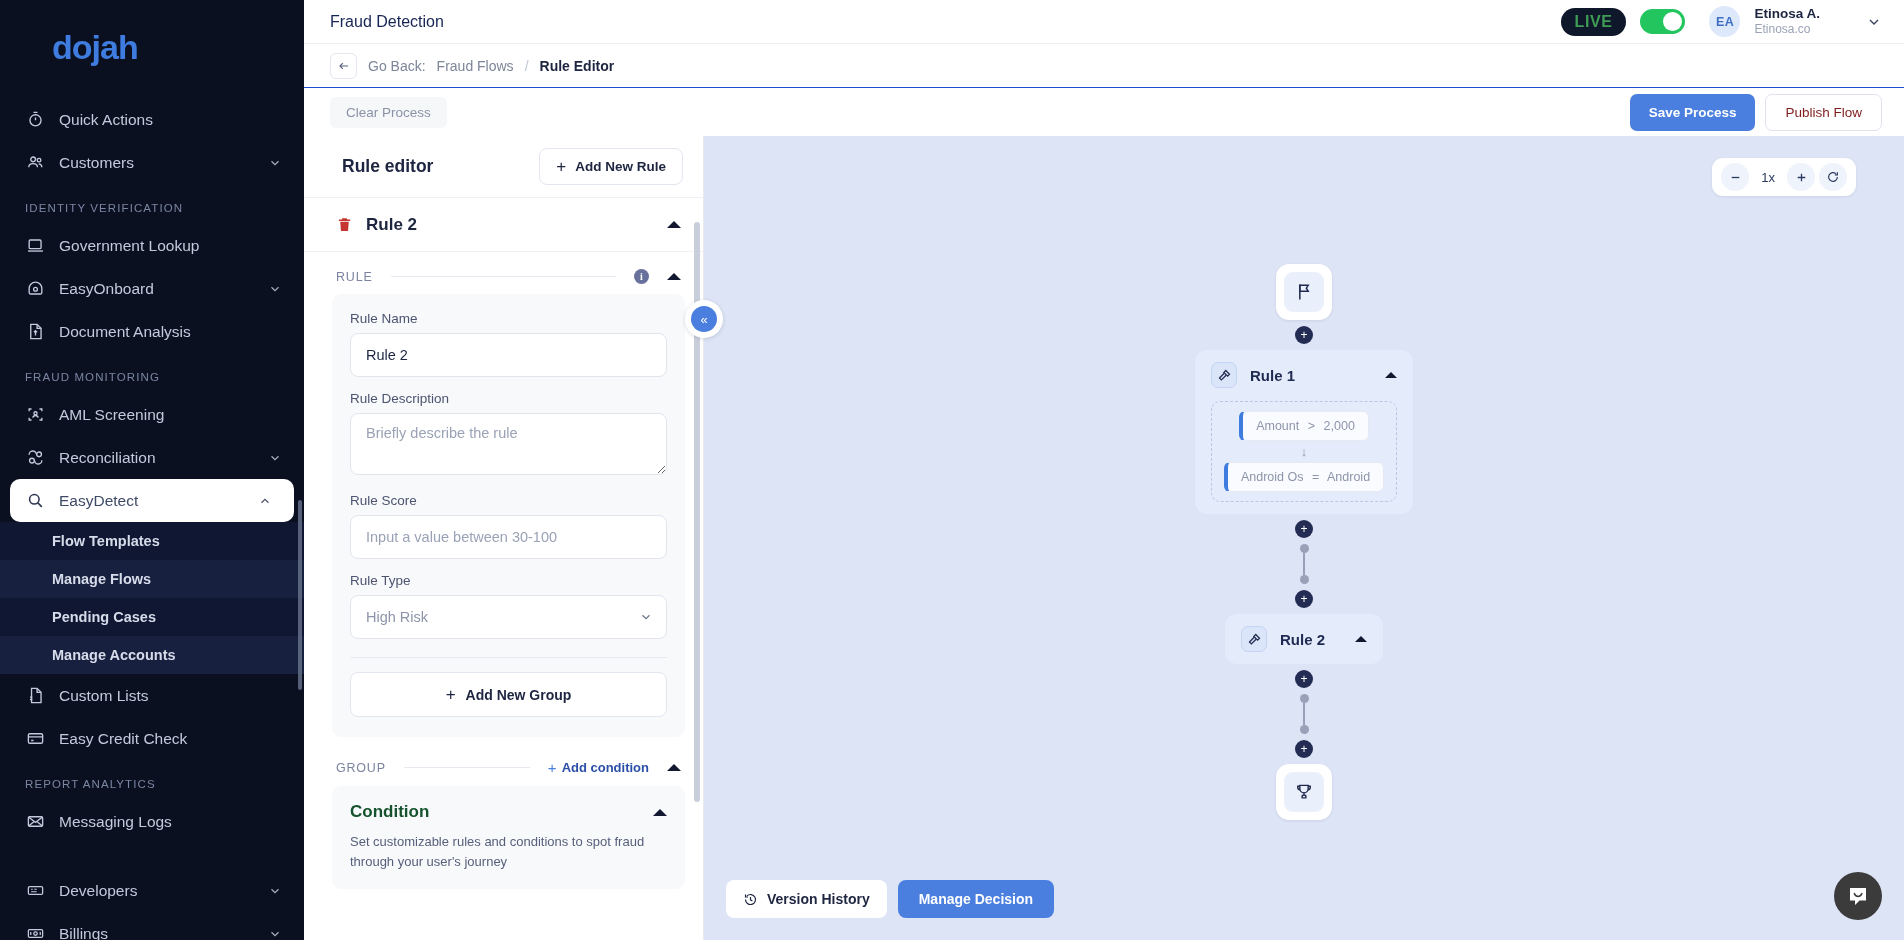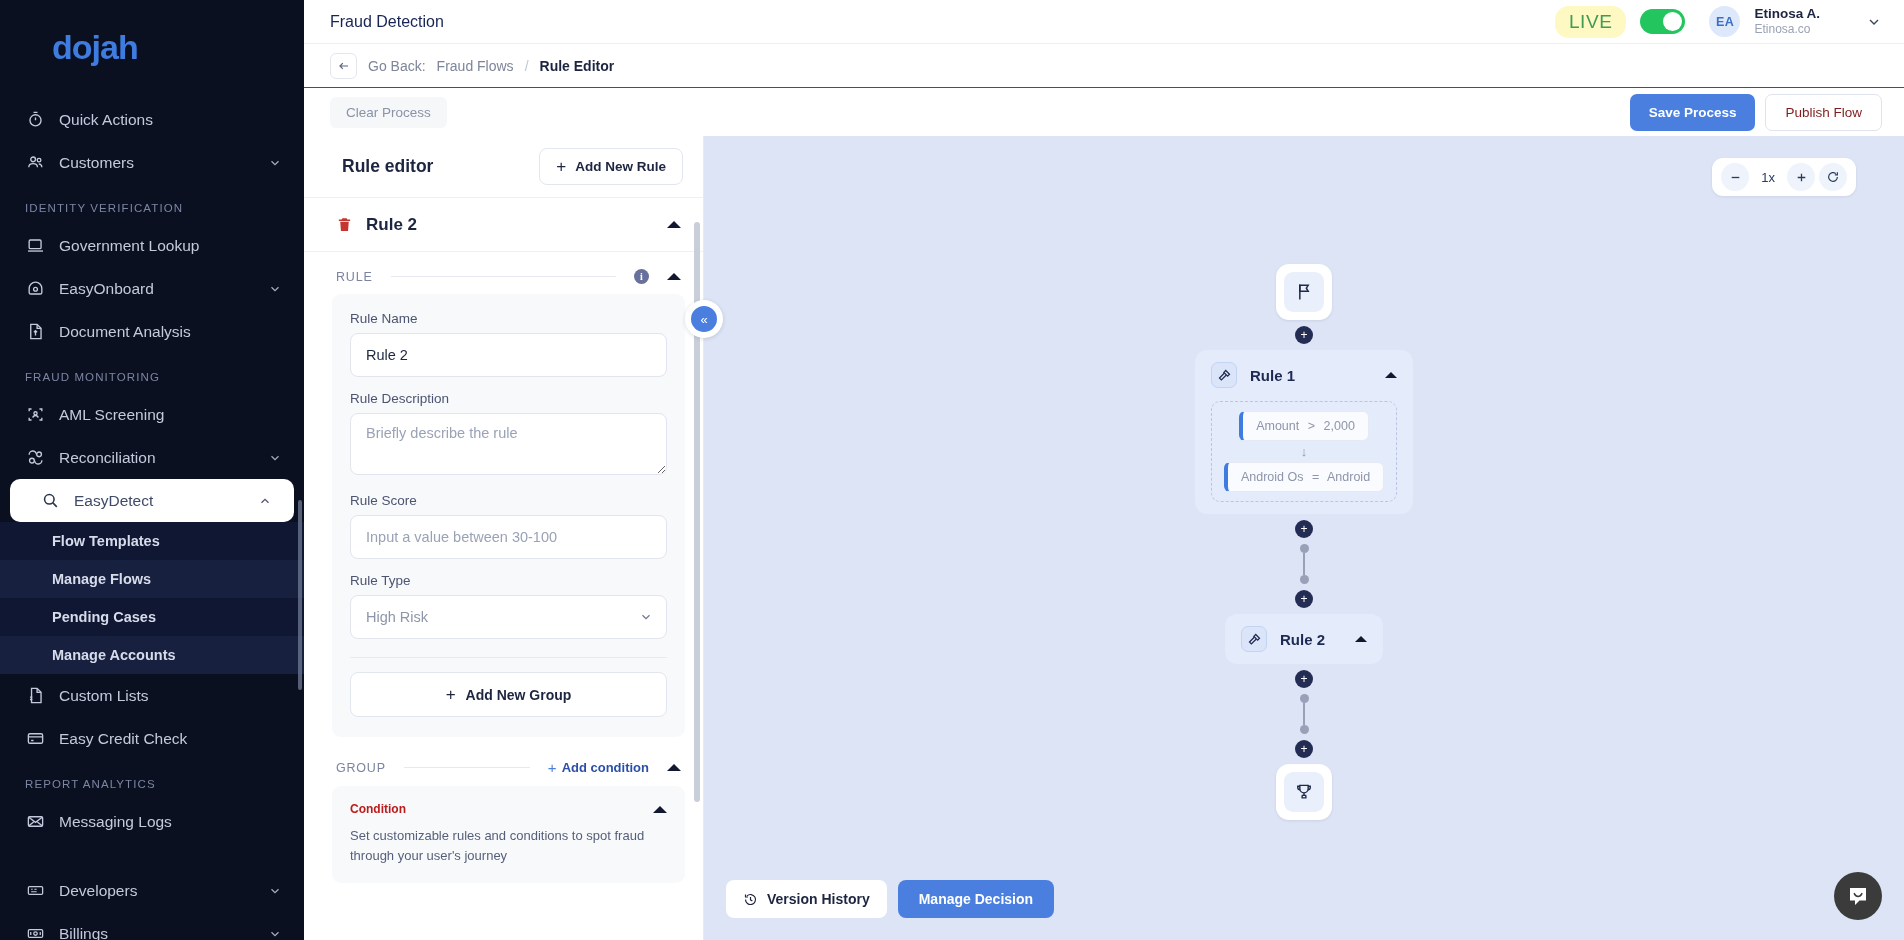--- a/index.html
+++ b/index.html
@@ -33,21 +33,21 @@
   .nav-item {
     display: flex; align-items: center; gap: 14px;
     height: 43px; padding: 0 22px 0 25px;
     color: #c3cadb; font-size: 15.5px;
     cursor: pointer; position: relative;
   }
   .nav-item .label { flex: 1; white-space: nowrap; }
   .nav-item.active {
     background: #ffffff; color: #2c3550;
     border-radius: 10px; margin: 0 10px 0 10px;
-    padding-left: 30px;
+    padding-left: 15px;
   }
   .nav-item.active .label { color: #3f4a66; }
   .nav-icon { width: 20px; height: 20px; display: flex; align-items: center; justify-content: center; flex: 0 0 20px; }
   .nav-icon svg { width: 19px; height: 19px; display: block; }
   .chev { width: 14px; height: 14px; flex: 0 0 14px; opacity: .85; }
   .subnav { background: #101733; }
   .subnav-item {
     height: 38px; display: flex; align-items: center;
     padding-left: 52px; color: #d7dcea; font-size: 14.5px;
     cursor: pointer;
@@ -68,22 +68,22 @@
 
   .topbar {
     height: 44px; flex: 0 0 44px;
     display: flex; align-items: center;
     border-bottom: 1px solid #eceef3;
     padding: 0 22px 0 26px;
   }
   .topbar-title { font-size: 16px; color: #172554; font-weight: 400; }
   .topbar-right { margin-left: auto; display: flex; align-items: center; gap: 14px; }
   .live-pill {
-    background: #fef9c3; color: #3e9c55; font-size: 19px;
-    font-weight: 400; letter-spacing: .6px;
+    background: #0f172a; color: #3e9c55; font-size: 16px;
+    font-weight: 700; letter-spacing: .6px;
     padding: 5px 14px; border-radius: 14px;
   }
   .toggle {
     width: 45px; height: 25px; border-radius: 13px; background: #22c55e;
     position: relative; cursor: pointer;
   }
   .toggle .knob {
     position: absolute; right: 3px; top: 3px;
     width: 19px; height: 19px; border-radius: 50%; background: #fff;
   }
@@ -219,21 +219,21 @@
     background: #fff; height: 45px;
     display: flex; align-items: center; justify-content: center; gap: 10px;
     font-size: 14px; font-weight: 700; color: #1d2540; cursor: pointer;
     font-family: "Liberation Sans", sans-serif;
   }
   .cond-card {
     background: #f8f9fb; border-radius: 9px;
     margin: 0 18px 0 28px; padding: 16px 18px 18px 18px;
   }
   .cond-row { display: flex; align-items: center; }
-  .cond-title { font-size: 12px; font-weight: 700; color: #b91c1c; }
+  .cond-title { font-size: 17px; font-weight: 700; color: #14532d; }
   .cond-desc { font-size: 13px; color: #565f7a; line-height: 1.5; margin-top: 10px; }
 
   .panel-scrollbar {
     position: absolute; right: 3px; top: 86px;
     width: 6px; height: 580px; border-radius: 3px; background: #c9cedb;
   }
   .collapse-toggle {
     position: absolute; left: 381px; top: 164px; z-index: 30;
     width: 38px; height: 38px; border-radius: 50%; background: #fff;
     display: flex; align-items: center; justify-content: center;

